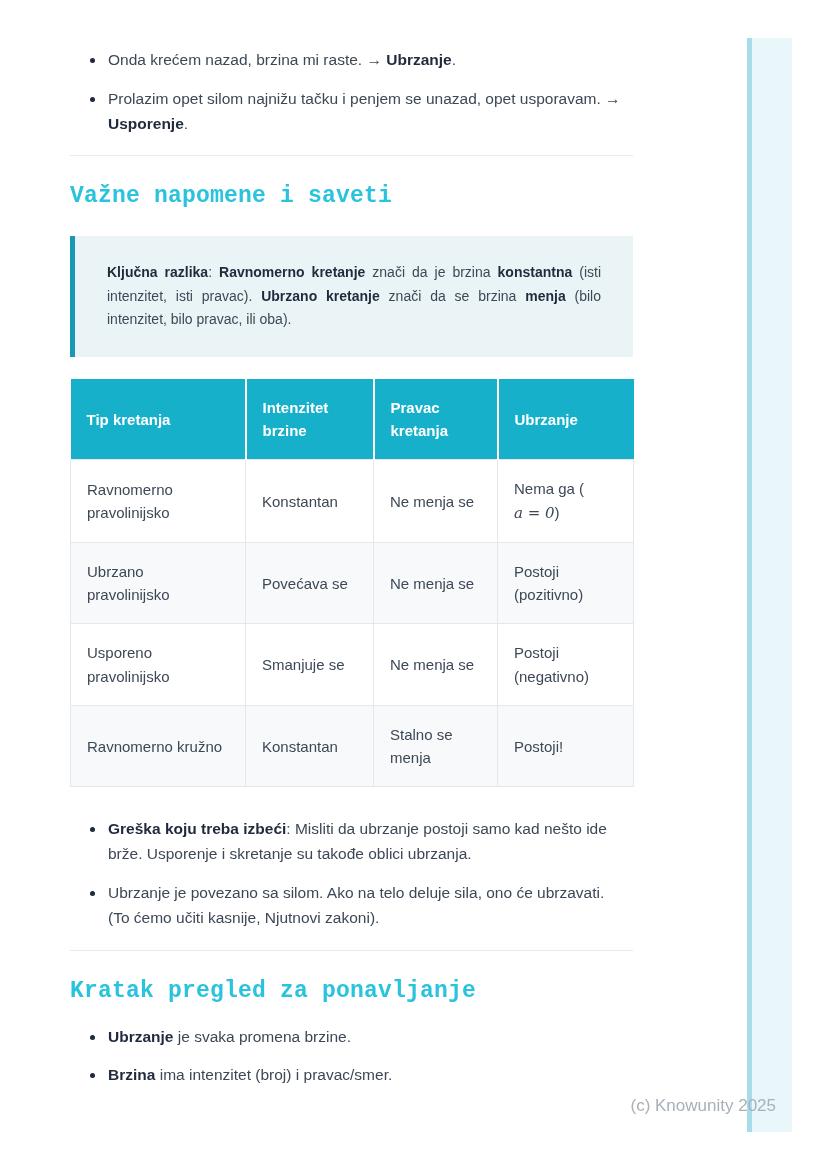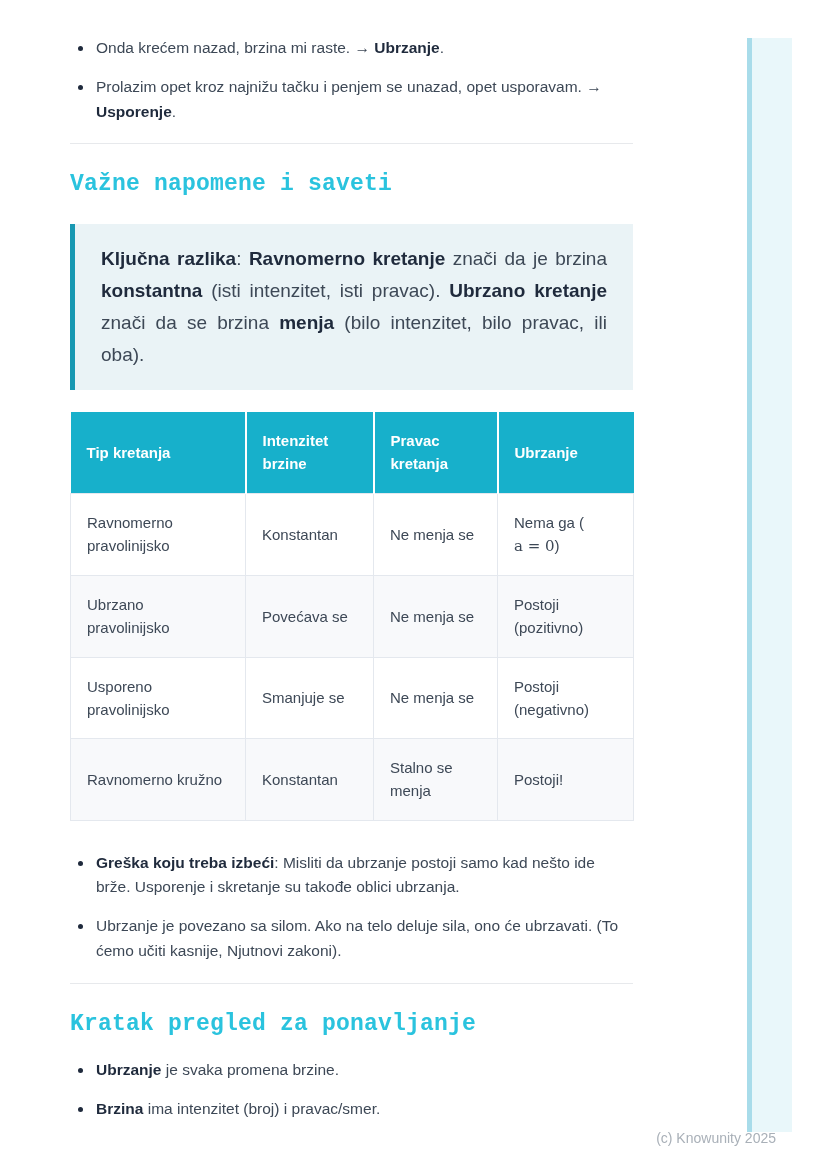--- a/index.html
+++ b/index.html
@@ -27,32 +27,32 @@
   }
   .side-bar{
     position:absolute;
     top:38px;left:747px;
     width:45px;height:1094px;
     background:var(--strip-fill);
     border-left:5px solid var(--strip-line);
   }
   .watermark{
     position:absolute;
-    top:1130px;right:52px;
-    font-size:14px;
+    top:1096px;right:52px;
+    font-size:17px;
     color:var(--watermark);
     z-index:2;
   }
   .content{
     position:absolute;
     left:70px;top:0;
     width:563px;
     padding-top:36px;
   }
-  .bullets{list-style:none;margin:0;padding:0;}
+  .bullets{list-style:none;margin:12px;padding:0;}
   .bullets li{
     position:relative;
     padding-left:26px;
     margin-bottom:14px;
     font-size:15.5px;
     line-height:1.6;
     color:var(--text);
   }
   .bullets li::before{
     content:"";
@@ -76,22 +76,22 @@
     letter-spacing:.2px;
     font-family:Liberation Mono, monospace;
   }
   .callout{
     margin-top:27px;
     background:var(--callout-bg);
     border-left:5px solid var(--callout-border);
     padding:19px 26px;
   }
   .callout-text{
-    margin:0;
-    font-size:19px;
+    margin:6px;
+    font-size:14px;
     line-height:1.68;
     color:var(--text);
     text-align:justify;
   }
   .motion-table{
     margin-top:22px;
     width:563px;
     border-collapse:collapse;
     table-layout:fixed;
     padding-left:28px;
@@ -113,37 +113,38 @@
     padding:17px 16px;
     font-size:15px;
     line-height:1.55;
     color:var(--text);
     vertical-align:middle;
     background:#ffffff;
   }
   .motion-table tbody tr:nth-child(even) td{background:var(--row-stripe);}
   .math{
     font-family:"DejaVu Serif",serif;
+    font-style:italic;
   }
   .after-table{margin-top:30px;}
   .summary-list{margin-top:21px;}
 </style>
 </head>
 <body>
 
 <div class="page">
 
   <div class="side-bar"></div>
   <div class="watermark">(c) Knowunity 2025</div>
 
   <div class="content">
 
     <ul class="bullets">
       <li><span>Onda krećem nazad, brzina mi raste. → </span><b>Ubrzanje</b><span>.</span></li>
-      <li><span>Prolazim opet kroz najnižu tačku i penjem se unazad, opet usporavam. → </span><b>Usporenje</b><span>.</span></li>
+      <li><span>Prolazim opet silom najnižu tačku i penjem se unazad, opet usporavam. → </span><b>Usporenje</b><span>.</span></li>
     </ul>
 
     <hr class="divider">
 
     <h2 class="heading">Važne napomene i saveti</h2>
 
     <div class="callout">
       <p class="callout-text"><b>Ključna razlika</b><span>: </span><b>Ravnomerno kretanje</b><span> znači da je brzina </span><b>konstantna</b><span> (isti intenzitet, isti pravac). </span><b>Ubrzano kretanje</b><span> znači da se brzina </span><b>menja</b><span> (bilo intenzitet, bilo pravac, ili oba).</span></p>
     </div>
 

